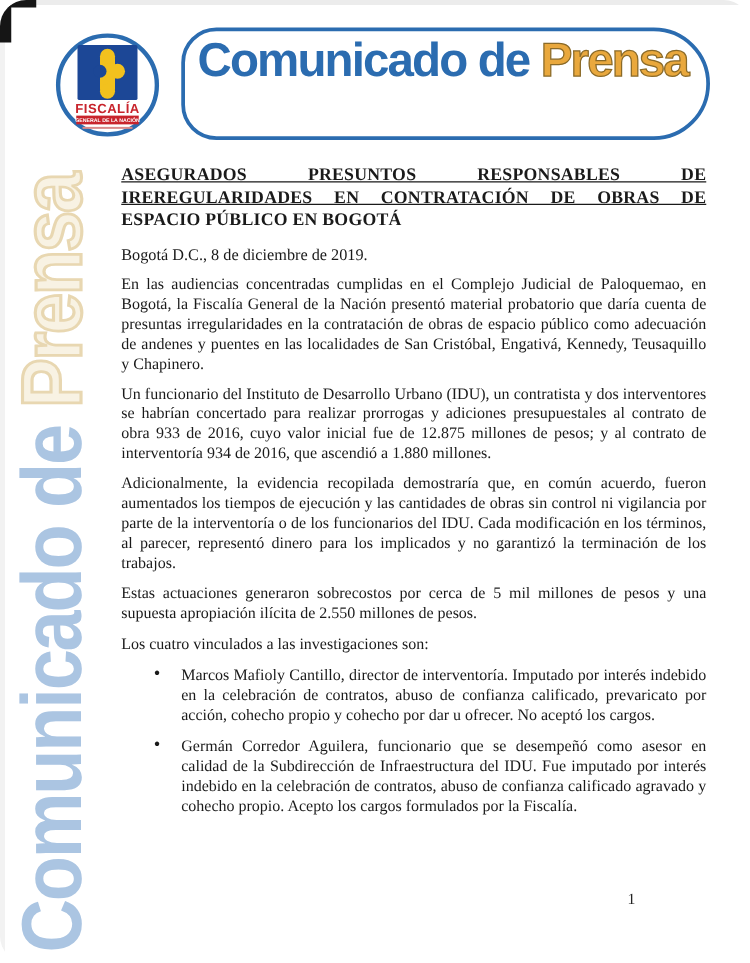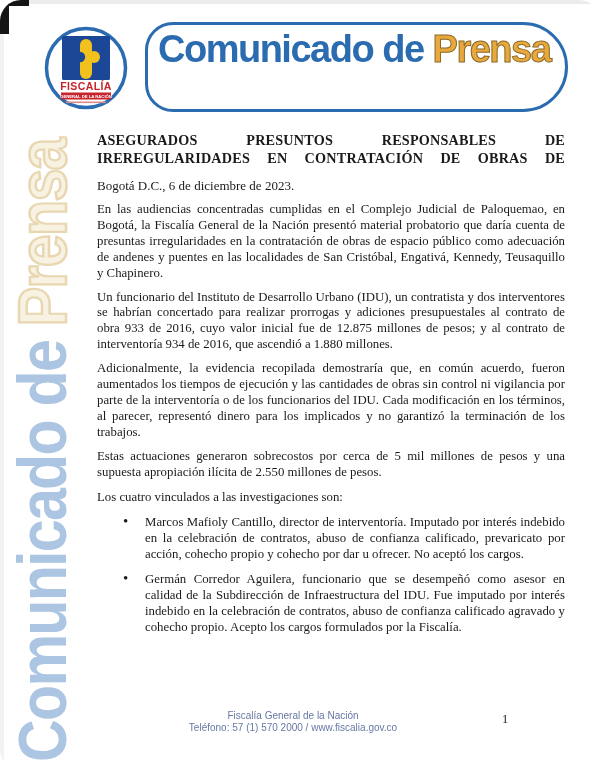--- a/index.html
+++ b/index.html
@@ -25,21 +25,21 @@
   .watermark{position:absolute;left:3px;top:762px;width:640px;height:86px;
         transform:rotate(-90deg);transform-origin:0 0;white-space:nowrap;
         font-family:"Liberation Sans",sans-serif;font-weight:bold;font-size:68px;letter-spacing:-2px;}
   .wm-scale{display:inline-block;transform:scaleX(0.87);transform-origin:0 50%;}
   .wm-blue{color:#abc5e2;}
   .wm-gold{color:#f8f2e3;-webkit-text-stroke:2.5px #e8d7b1;}
 
   
   .doc{position:absolute;left:97px;top:131px;width:468px;}
   .doc-title{font-weight:bold;font-size:14.2px;line-height:18px;letter-spacing:0.2px;}
-  .jline{text-align:justify;text-align-last:justify;}
+  .jline{text-align:justify;text-align-last:justify;text-decoration:underline;}
   .doc-date{margin-top:11px;font-size:13px;line-height:16px;}
   .para{margin-top:8px;font-size:12.8px;line-height:15.9px;text-align:justify;}
   .list-intro{margin-top:9px;font-size:12.8px;line-height:15.9px;}
   .bullets{margin:10px 0 0 0;padding:0;list-style:none;}
   .bullets li{position:relative;margin:0 0 9px 48px;width:420px;font-size:12.8px;
         line-height:15.9px;text-align:justify;}
   .bullets li::before{content:"\2022";position:absolute;left:-22px;top:-1px;font-size:15px;}
 
   
   .footer{position:absolute;left:97px;top:710px;width:392px;text-align:center;
@@ -84,36 +84,33 @@
   <div class="watermark">
     <span class="wm-scale">
       <span class="wm-blue">Comunicado de </span><span class="wm-gold">Prensa</span>
     </span>
   </div>
 
   <div class="doc">
     <div class="doc-title">
       <div class="jline">ASEGURADOS PRESUNTOS RESPONSABLES DE</div>
       <div class="jline">IREREGULARIDADES EN CONTRATACIÓN DE OBRAS DE</div>
+      <div>ESPACIO PÚBLICO EN BOGOTÁ</div>
     </div>
 
-    <div class="doc-date">Bogotá D.C., 6 de diciembre de 2023.</div>
+    <div class="doc-date">Bogotá D.C., 8 de diciembre de 2019.</div>
 
     <div class="para">En las audiencias concentradas cumplidas en el Complejo Judicial de Paloquemao, en Bogotá, la Fiscalía General de la Nación presentó material probatorio que daría cuenta de presuntas irregularidades en la contratación de obras de espacio público como adecuación de andenes y puentes en las localidades de San Cristóbal, Engativá, Kennedy, Teusaquillo y Chapinero.</div>
     <div class="para">Un funcionario del Instituto de Desarrollo Urbano (IDU), un contratista y dos interventores se habrían concertado para realizar prorrogas y adiciones presupuestales al contrato de obra 933 de 2016, cuyo valor inicial fue de 12.875 millones de pesos; y al contrato de interventoría 934 de 2016, que ascendió a 1.880 millones.</div>
     <div class="para">Adicionalmente, la evidencia recopilada demostraría que, en común acuerdo, fueron aumentados los tiempos de ejecución y las cantidades de obras sin control ni vigilancia por parte de la interventoría o de los funcionarios del IDU. Cada modificación en los términos, al parecer, representó dinero para los implicados y no garantizó la terminación de los trabajos.</div>
     <div class="para">Estas actuaciones generaron sobrecostos por cerca de 5 mil millones de pesos y una supuesta apropiación ilícita de 2.550 millones de pesos.</div>
 
     <div class="list-intro">Los cuatro vinculados a las investigaciones son:</div>
 
     <ul class="bullets">
       <li>Marcos Mafioly Cantillo, director de interventoría. Imputado por interés indebido en la celebración de contratos, abuso de confianza calificado, prevaricato por acción, cohecho propio y cohecho por dar u ofrecer. No aceptó los cargos.</li>
       <li>Germán Corredor Aguilera, funcionario que se desempeñó como asesor en calidad de la Subdirección de Infraestructura del IDU. Fue imputado por interés indebido en la celebración de contratos, abuso de confianza calificado agravado y cohecho propio.  Acepto los cargos formulados por la Fiscalía.</li>
     </ul>
   </div>
 
-  <div class="footer">
-    <div>Fiscalía General de la Nación</div>
-    <div>Teléfono: 57 (1) 570 2000 / www.fiscalia.gov.co</div>
-  </div>
   <div class="page-number">1</div>
 
 </div>
 
 </body></html>

